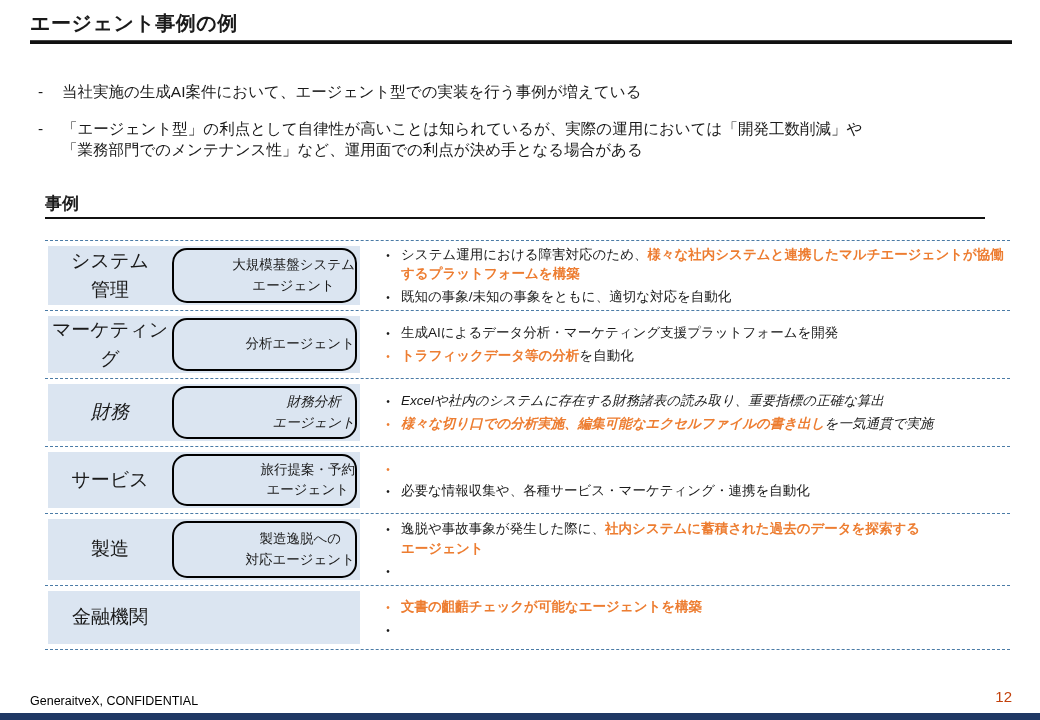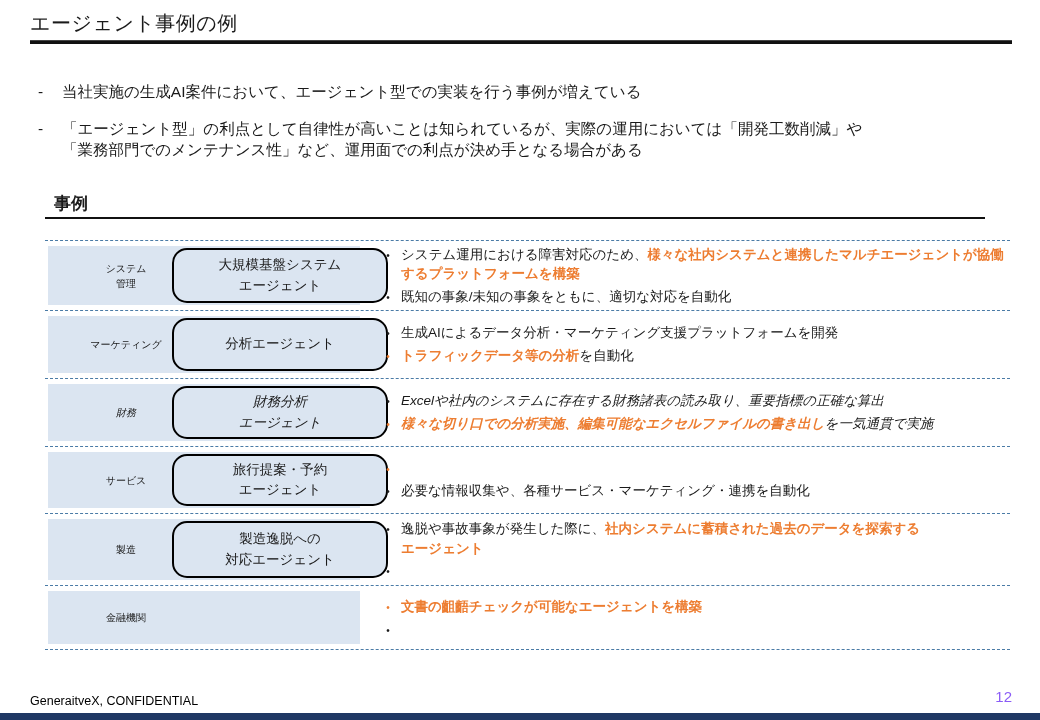--- a/index.html
+++ b/index.html
@@ -1,58 +1,58 @@
 <!DOCTYPE html>
 <html style="--accent: #ED7D31; --cellblue: #DBE5F1; --divider: #4A7BA6;"><head>
 <meta charset="utf-8">
 <style>
   * { margin:0; padding:0; box-sizing:border-box; }
   html,body { background:#ffffff; }
   .slide {
     position:relative; width:1040px; height:720px; background:#ffffff;
     font-family:"Liberation Sans", sans-serif; color:#1a1a1a; overflow:hidden;
   }
-  .title { position:absolute; left:30px; top:10px; font-size:20px; font-weight:normal; letter-spacing:.5px; }
+  .title { position:absolute; left:30px; top:10px; font-size:20px; font-weight:bold; letter-spacing:.5px; }
   .title-rule { position:absolute; left:30px; top:40px; width:982px; height:4px; background:#111; border-top:1px solid #444; }
 
   .intro { position:absolute; left:38px; top:81px; width:965px; }
   .intro-item { display:flex; margin-bottom:15px; font-size:15.5px; line-height:1.4; }
   .intro-marker { flex:0 0 24px; }
   .intro-text { white-space:pre-line; }
 
-  .section-heading { position:absolute; left:54px; top:192px; font-size:17px; font-weight:bold; }
+  .section-heading { position:absolute; left:45px; top:192px; font-size:17px; font-weight:bold; }
   .section-rule { position:absolute; left:45px; top:217px; width:940px; height:2px; background:#111; }
 
   .case-table { position:absolute; left:45px; top:240px; width:965px; }
   .case-row { position:relative; border-top:1px dashed var(--divider,#4A7BA6); }
   .case-row.last { border-bottom:1px dashed var(--divider,#4A7BA6); }
   .cat-panel { position:absolute; left:3px; top:5px; bottom:5px; width:312px; background:var(--cellblue,#DBE5F1); }
   .cat-label {
     position:absolute; left:3px; top:0; bottom:0; width:124px;
     display:flex; align-items:center; justify-content:center; text-align:center;
-    font-size:10px; white-space:pre-line; line-height:1.5;margin-left:16px;
+    font-size:19px; white-space:pre-line; line-height:1.5;
   }
   .agent-box {
-    position:absolute; left:127px; width:216px; top:7px; bottom:7px;
+    position:absolute; left:127px; width:185px; top:7px; bottom:7px;
     background:var(--cellblue,#DBE5F1); border:2.5px solid #000; border-radius:15px;
-    display:flex; align-items:center; justify-content:center; text-align:center;
+    display:flex; align-items:center; justify-content:flex-end; text-align:center;
     font-size:13.5px; white-space:pre-line; line-height:1.5;
   }
   .bullet-col {
     position:absolute; left:330px; right:2px; top:2px; bottom:2px;
     display:flex; flex-direction:column; justify-content:center; gap:3px;
   }
   .bullet { display:flex; font-size:13.5px; line-height:1.45; }
   .bullet-marker { flex:0 0 26px; text-align:center; font-size:10px; padding-top:4px; color:#1a1a1a; }
   .bullet-text { white-space:pre-line; }
   .accent { color:var(--accent,#ED7D31); font-weight:bold; }
   .bullet-marker.accent { font-weight:normal; }
 
   .footer-text { position:absolute; left:30px; top:694px; font-size:12.5px; color:#000000; }
-  .page-number { position:absolute; right:28px; top:688px; font-size:15px; color:#8b5cf6; }
+  .page-number { position:absolute; right:28px; top:688px; font-size:15px; color:#c2410c; }
   .bottom-bar { position:absolute; left:0; top:713px; width:1040px; height:7px; background:#1F3864; }
 </style>
 </head>
 <body>
 
 <div class="slide">
   <div class="title">エージェント事例の例</div>
   <div class="title-rule"></div>
 
   <div class="intro">

